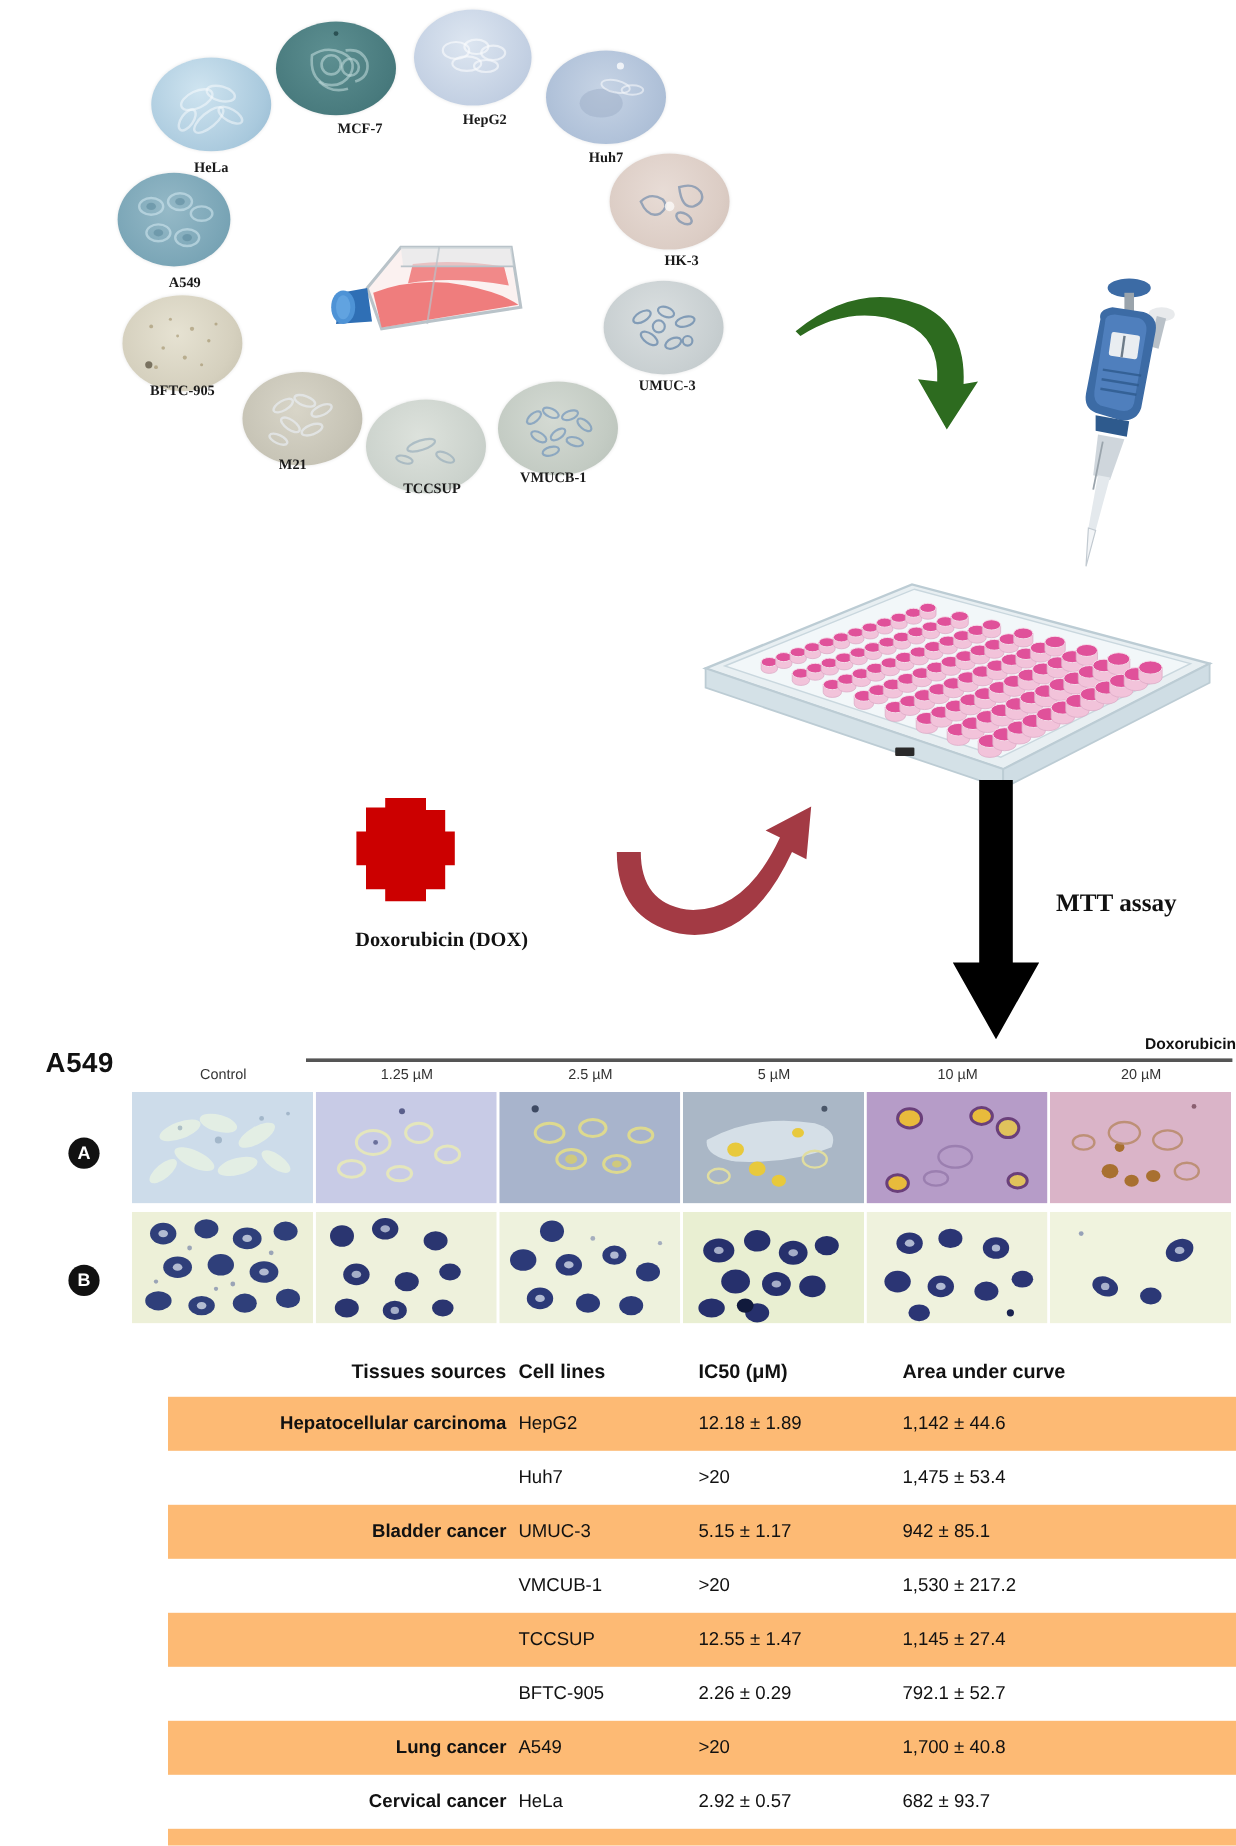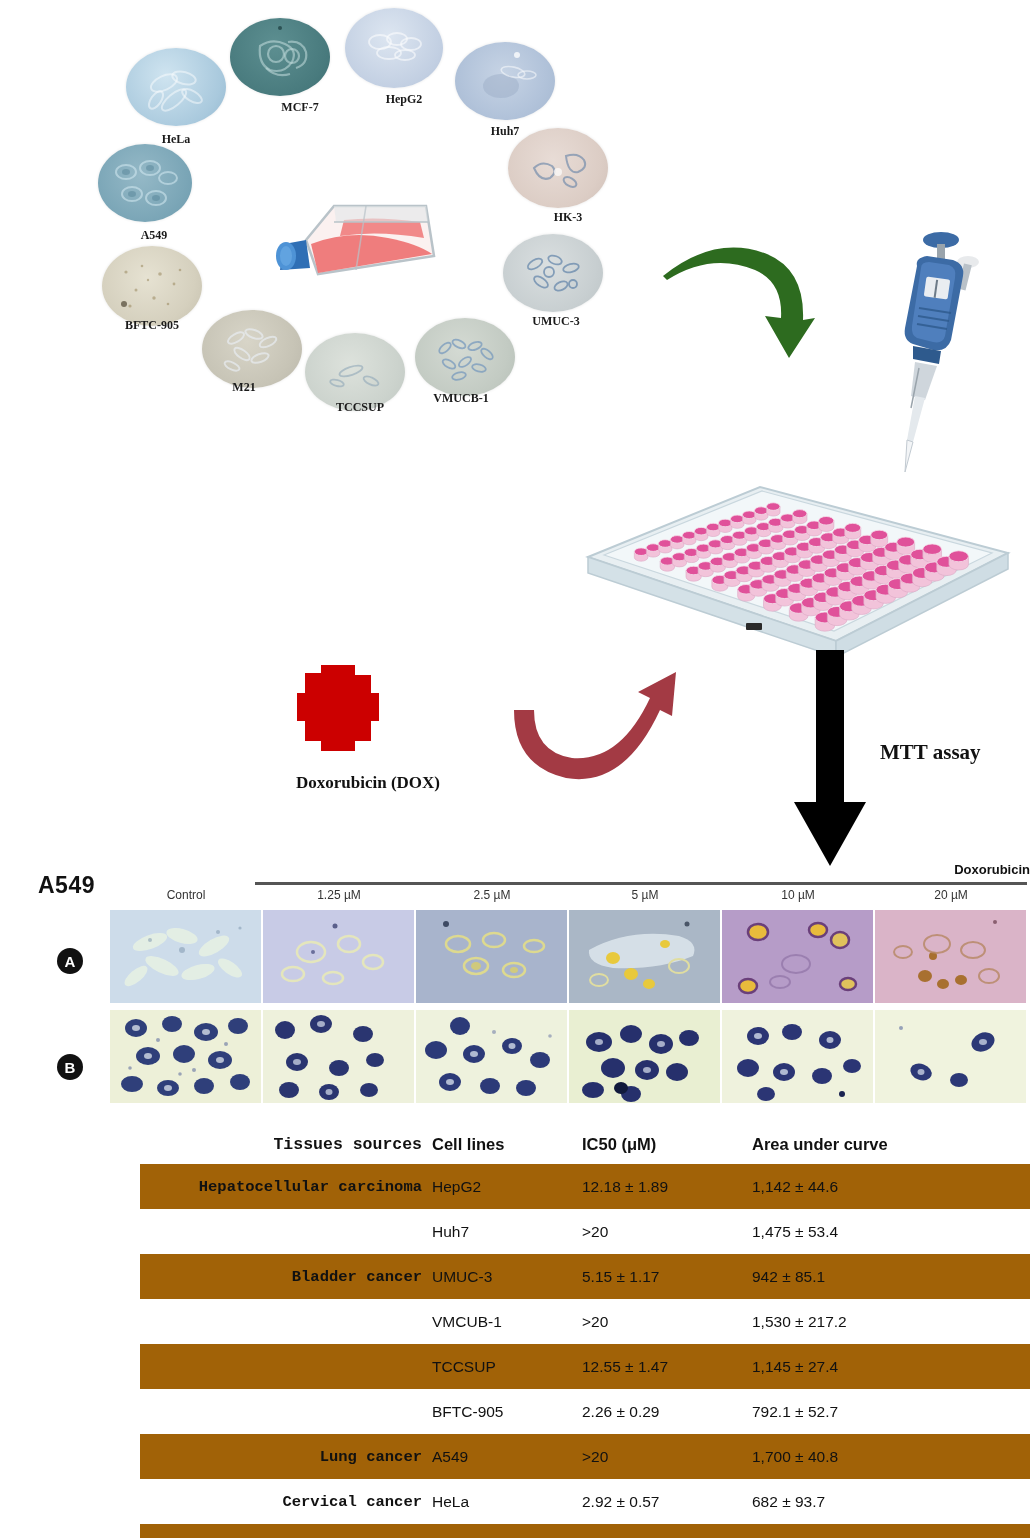--- a/index.html
+++ b/index.html
@@ -101,26 +101,26 @@
     width: 151px; height: 93px;
     overflow: hidden;
   }
 
   
   #results-table { position: absolute; left: 140px; top: 1124px; width: 890px; }
   .tbl-head {
     position: relative; height: 40px;
   }
   .tbl-row { position: relative; height: 45px; }
-  .tbl-row.banded { background: #a16207; }
+  .tbl-row.banded { background: #fdba74; }
   .tbl-head .c, .tbl-row .c {
     position: absolute; top: 50%; transform: translateY(-50%);
     font-size: 15.5px; color: #111;
   }
-  .c-tissue { right: 608px; text-align: right; font-weight: bold; white-space: nowrap; font-family: Liberation Mono, monospace; }
+  .c-tissue { right: 608px; text-align: right; font-weight: bold; white-space: nowrap; }
   .c-cell   { left: 292px; }
   .c-ic50   { left: 442px; }
   .c-auc    { left: 612px; }
   .tbl-head .c { font-weight: bold; font-size: 16.5px; }
   .tbl-head .c-tissue { right: 608px; }
 </style>
 </head>
 <body>
 
 <div id="cell-wheel">

